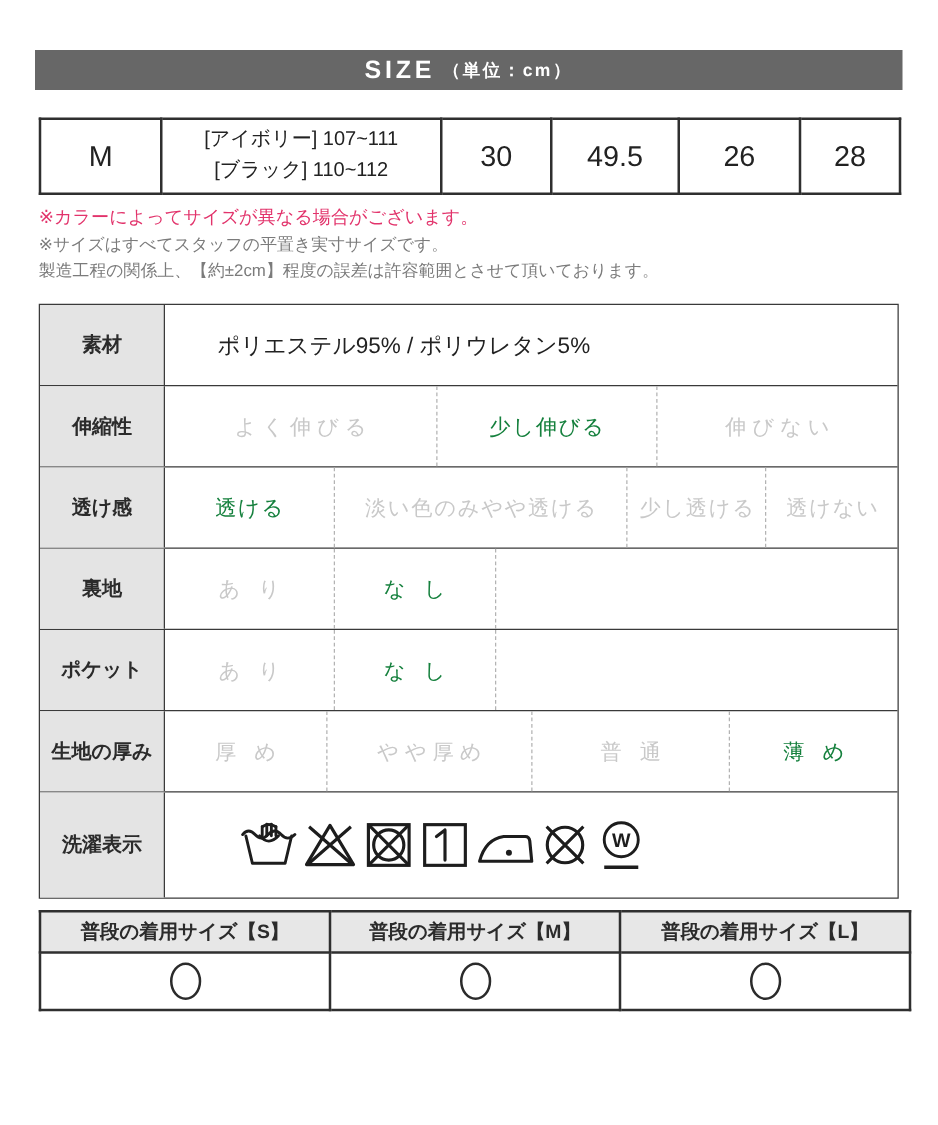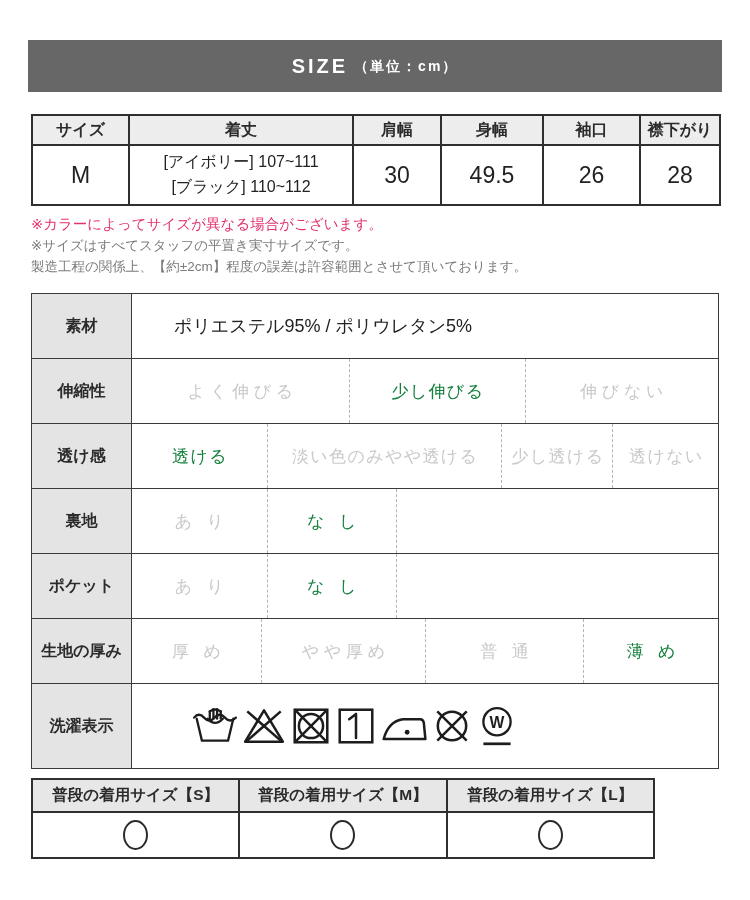--- a/index.html
+++ b/index.html
@@ -2,21 +2,21 @@
 <html><head>
 <meta charset="utf-8">
 <style>
   * { margin:0; padding:0; box-sizing:border-box; }
   html,body { background:#fff; }
   body { font-family:"Liberation Sans","DejaVu Sans",sans-serif; color:#333; }
   .page { position:relative; width:750px; height:900px; background:#ffffff; overflow:hidden; }
   .content { margin:0 31px; width:688px; }
 
   
-  .size-bar { margin:40px 28px 0 28px; height:52px; background:#676767; color:#fff;
+  .size-bar { margin:40px 28px 0 28px; height:32px; background:#676767; color:#fff;
     display:flex; align-items:center; justify-content:center; }
   .size-bar .t-en { font-size:20px; font-weight:bold; letter-spacing:3px; }
   .size-bar .t-unit { font-size:14px; font-weight:bold; letter-spacing:2px; margin-left:6px; padding-top:2px; }
 
   
   table.size-tbl { margin-top:22px; width:688px; border-collapse:collapse; table-layout:fixed; }
   table.size-tbl th, table.size-tbl td { border:2px solid #2f2f2f; text-align:center; vertical-align:middle; }
   table.size-tbl th { background:#ededed; height:30px; font-size:16px; font-weight:600; color:#2b2b2b; }
   table.size-tbl td { height:60px; background:#fff; }
   td.val-big { font-size:23px; color:#222; }
@@ -49,21 +49,21 @@
   .w-sh1{width:23%;} .w-sh2{width:40%;} .w-sh3{width:19%;} .w-sh4{width:18%;}
   .w-ln1{width:23%;} .w-ln2{width:22%;} .w-ln3{width:55%;}
   .w-th1{width:22%;} .w-th2{width:28%;} .w-th3{width:27%;} .w-th4{width:23%;text-align:center;}
   .care-cell { display:flex; align-items:center; padding-left:60px; gap:3px; width:100%; }
   .care-cell svg { display:block; }
 
   
   .fit-head { margin-top:22px; display:flex; align-items:baseline; }
   .fit-title { font-size:18px; font-weight:bold; color:#222; letter-spacing:1px; }
   .fit-note { font-size:12px; font-weight:bold; color:#333; margin-left:4px; }
-  table.fit-tbl { margin-top:9px; width:624px; border-collapse:collapse; table-layout:fixed;padding-left:14px; }
+  table.fit-tbl { margin-top:9px; width:698px; border-collapse:collapse; table-layout:fixed;padding-left:14px; }
   table.fit-tbl th, table.fit-tbl td { border:2px solid #2f2f2f; text-align:center; }
   table.fit-tbl th { background:#e7e7e7; height:33px; font-size:15.5px; font-weight:600; color:#2b2b2b; }
   table.fit-tbl td { height:46px; }
   .mark-circle { width:25px; height:30px; border:2px solid #2b2b2b; border-radius:50%; margin:0 auto; }
 </style>
 </head>
 <body>
 
 <div class="page">
 
@@ -77,28 +77,20 @@
     <table class="size-tbl">
       <colgroup>
         <col style="width:97px">
           <col style="width:224px">
           <col style="width:88px">
         <col style="width:102px">
           <col style="width:97px">
           <col style="width:80px">
       </colgroup>
       <tbody>
-          <tr>
-        <th>サイズ</th>
-        <th>着丈</th>
-        <th>肩幅</th>
-        <th>身幅</th>
-        <th>袖口</th>
-        <th>襟下がり</th>
-      </tr>
       <tr>
         <td class="val-big">M</td>
         <td class="len-cell">
           <div class="len-line">[アイボリー] 107~111</div>
           <div class="len-line">[ブラック] 110~112</div>
         </td>
         <td class="val-big">30</td>
         <td class="val-big">49.5</td>
         <td class="val-big">26</td>
         <td class="val-big">28</td>

